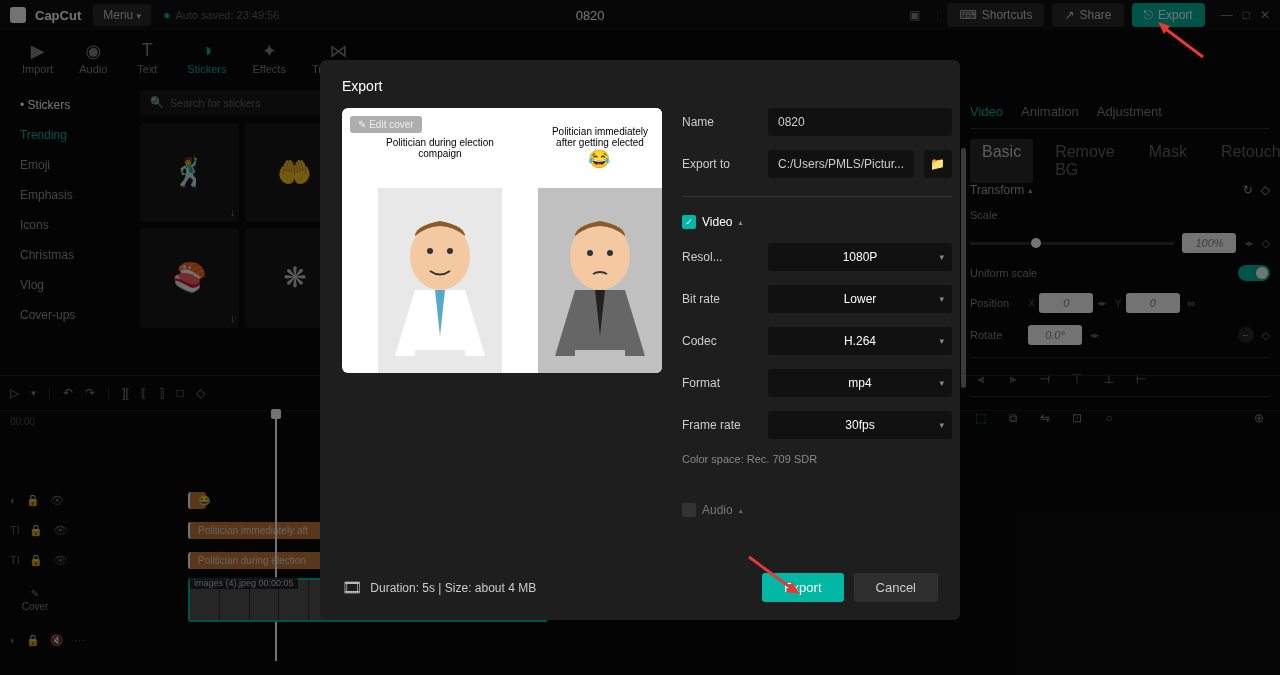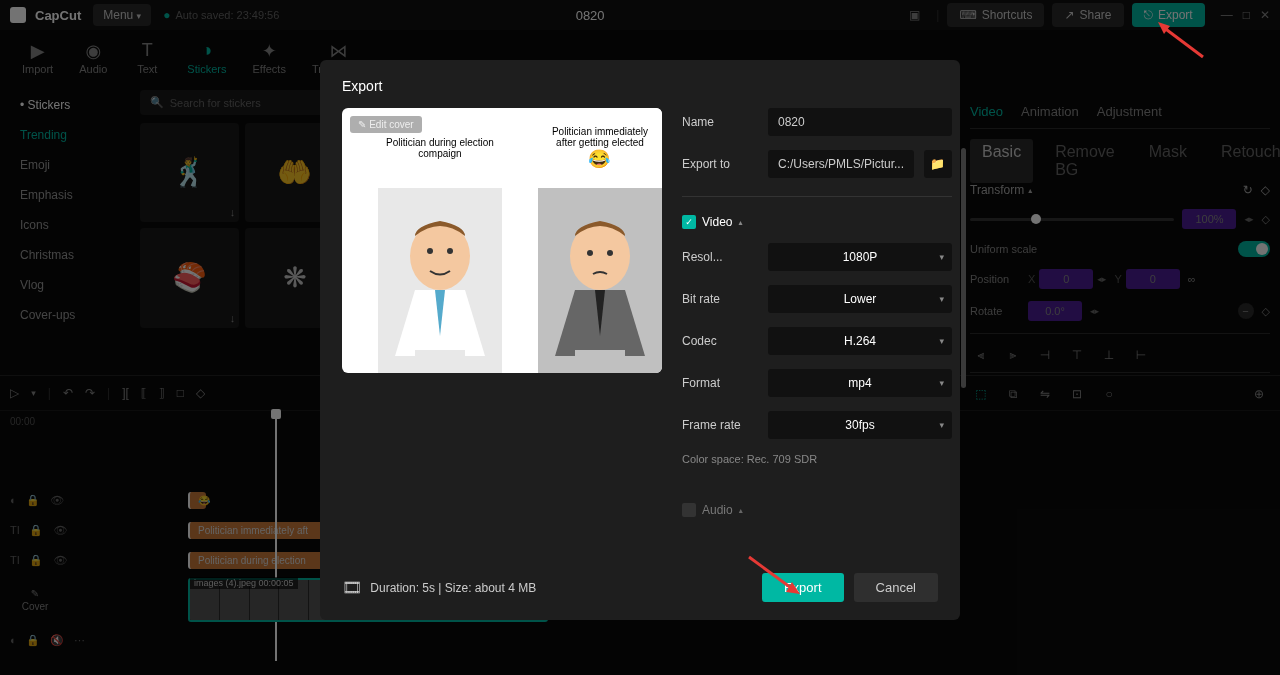--- a/index.html
+++ b/index.html
@@ -47,21 +47,21 @@
 .insp-tabs { display: flex; gap: 18px; padding: 5px 0; border-bottom: 1px solid #2a2a2a; }
 .insp-tab { color: #888; font-size: 13px; cursor: pointer; padding: 4px 0; }
 .insp-tab.active { color: #00b8a3; }
 .subtabs { display: flex; gap: 10px; margin-top: 10px; }
 .subtab { background: #2a2a2a; padding: 4px 12px; border-radius: 3px; font-size: 16px; color: #ccc; cursor: pointer; }
 .subtab.plain { background: none; color: #666; }
 .sect-title { display: flex; align-items: center; gap: 4px; color: #aaa; font-size: 12px; }
 .insp-row { display: flex; align-items: center; gap: 8px; margin-top: 12px; font-size: 11px; color: #888; }
 .slider-track { flex: 1; height: 3px; background: #333; position: relative; border-radius: 2px; }
 .slider-thumb { position: absolute; width: 10px; height: 10px; background: #fff; border-radius: 50%; top: -4px; left: 30%; }
-.num-field { background: #4c1d95; padding: 4px 8px; border-radius: 3px; min-width: 54px; text-align: center; }
+.num-field { background: #ffffff; padding: 4px 8px; border-radius: 3px; min-width: 54px; text-align: center; font-style: italic; }
 .toggle { width: 32px; height: 16px; background: #00b8a3; border-radius: 8px; position: relative; }
 .toggle::after { content:''; position: absolute; width: 12px; height: 12px; background: #fff; border-radius: 50%; right: 2px; top: 2px; }
 .axis-field { display: flex; align-items: center; gap: 4px; }
 .axis-label { color: #555; font-size: 11px; }
 .icon-row { display: flex; gap: 10px; margin-top: 12px; padding-top: 10px; border-top: 1px solid #2a2a2a; }
 .icon-btn { width: 22px; height: 22px; color: #888; display: flex; align-items: center; justify-content: center; cursor: pointer; }
 
 
 .timeline-area { height: 300px; border-top: 1px solid #222; }
 .timeline-toolbar { height: 35px; display: flex; align-items: center; padding: 0 10px; gap: 12px; color: #888; border-bottom: 1px solid #1a1a1a; }
@@ -220,20 +220,23 @@
     </div>
     <div class="sect-title">
         <span>Transform</span> 
         <span style="font-size:8px;">▴</span>
       <span style="margin-left:auto;display:flex;gap:8px;">
         <span>↻</span>
         <span>◇</span>
       </span>
     </div>
     <div class="insp-row">
+      <span>Scale</span>
+    </div>
+    <div class="insp-row">
       <div class="slider-track">
           <div class="slider-thumb"></div>
         </div>
       <div class="num-field">100%</div>
       <span style="font-size:9px;color:#666;">◂▸</span>
       <span>◇</span>
     </div>
     <div class="insp-row">
       <span>Uniform scale</span>
       <span style="flex:1;"></span>

